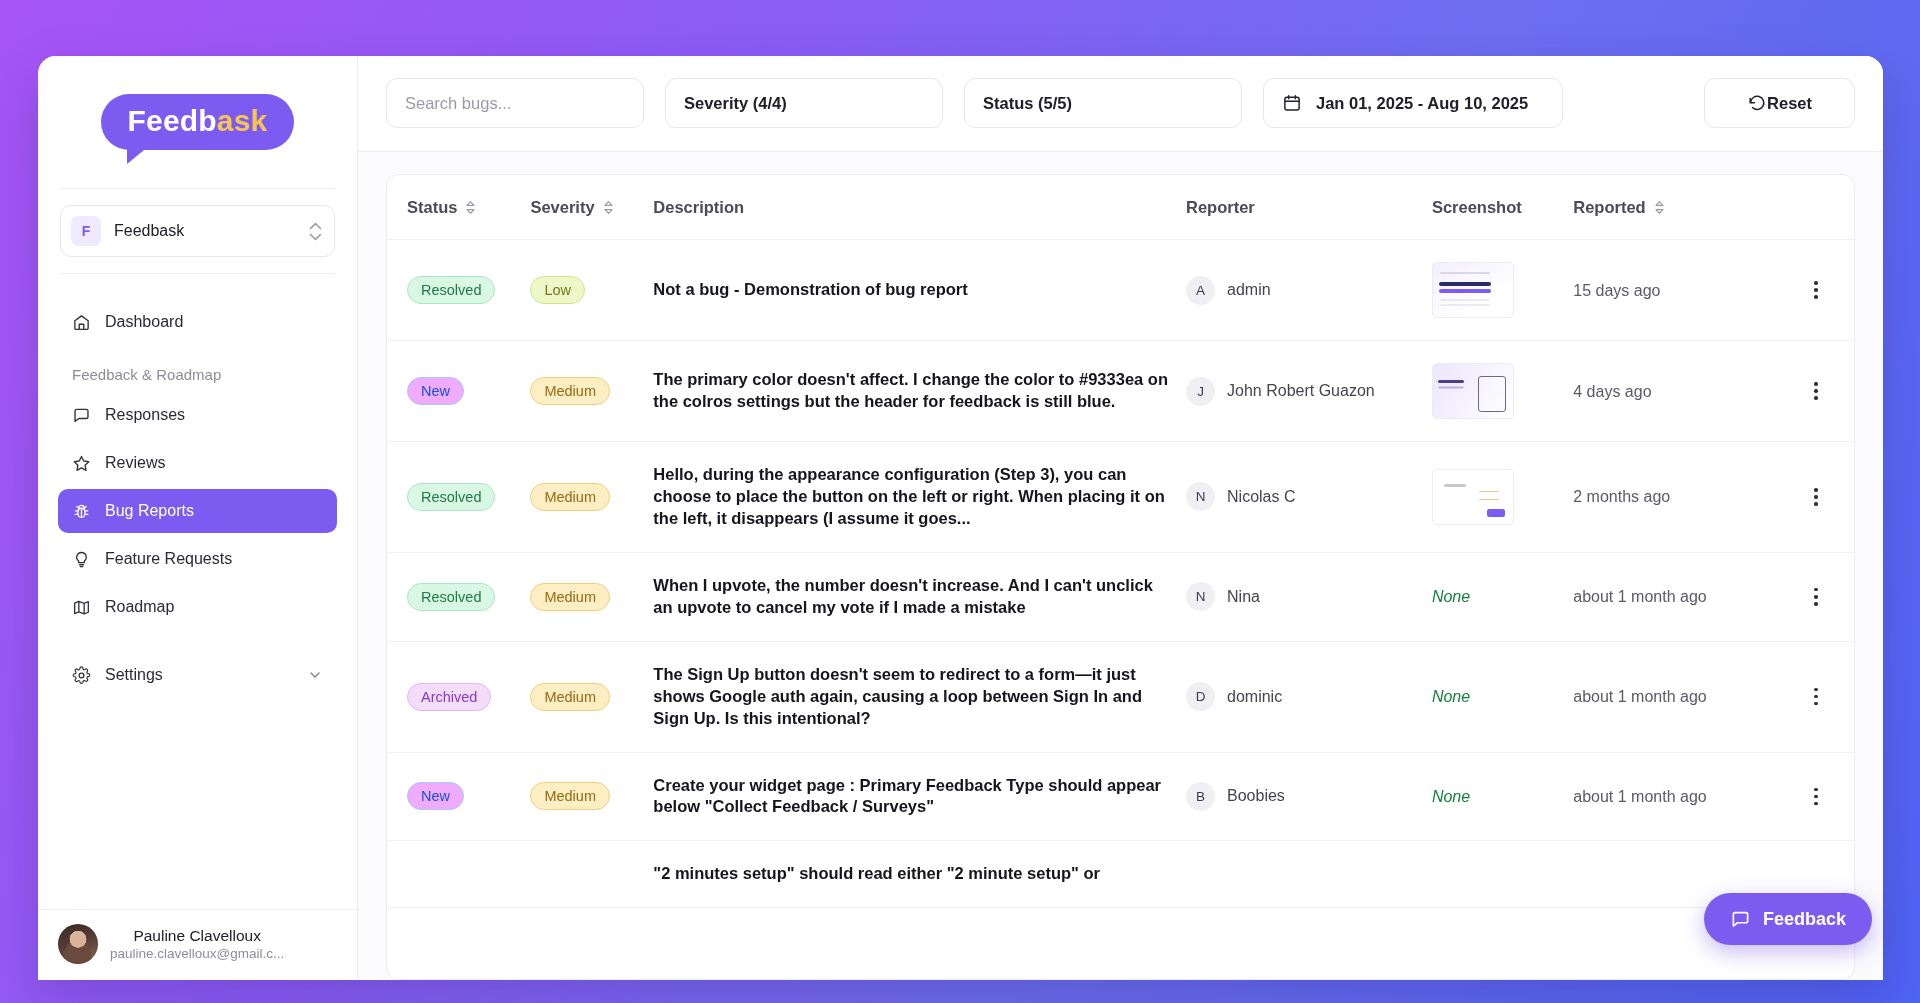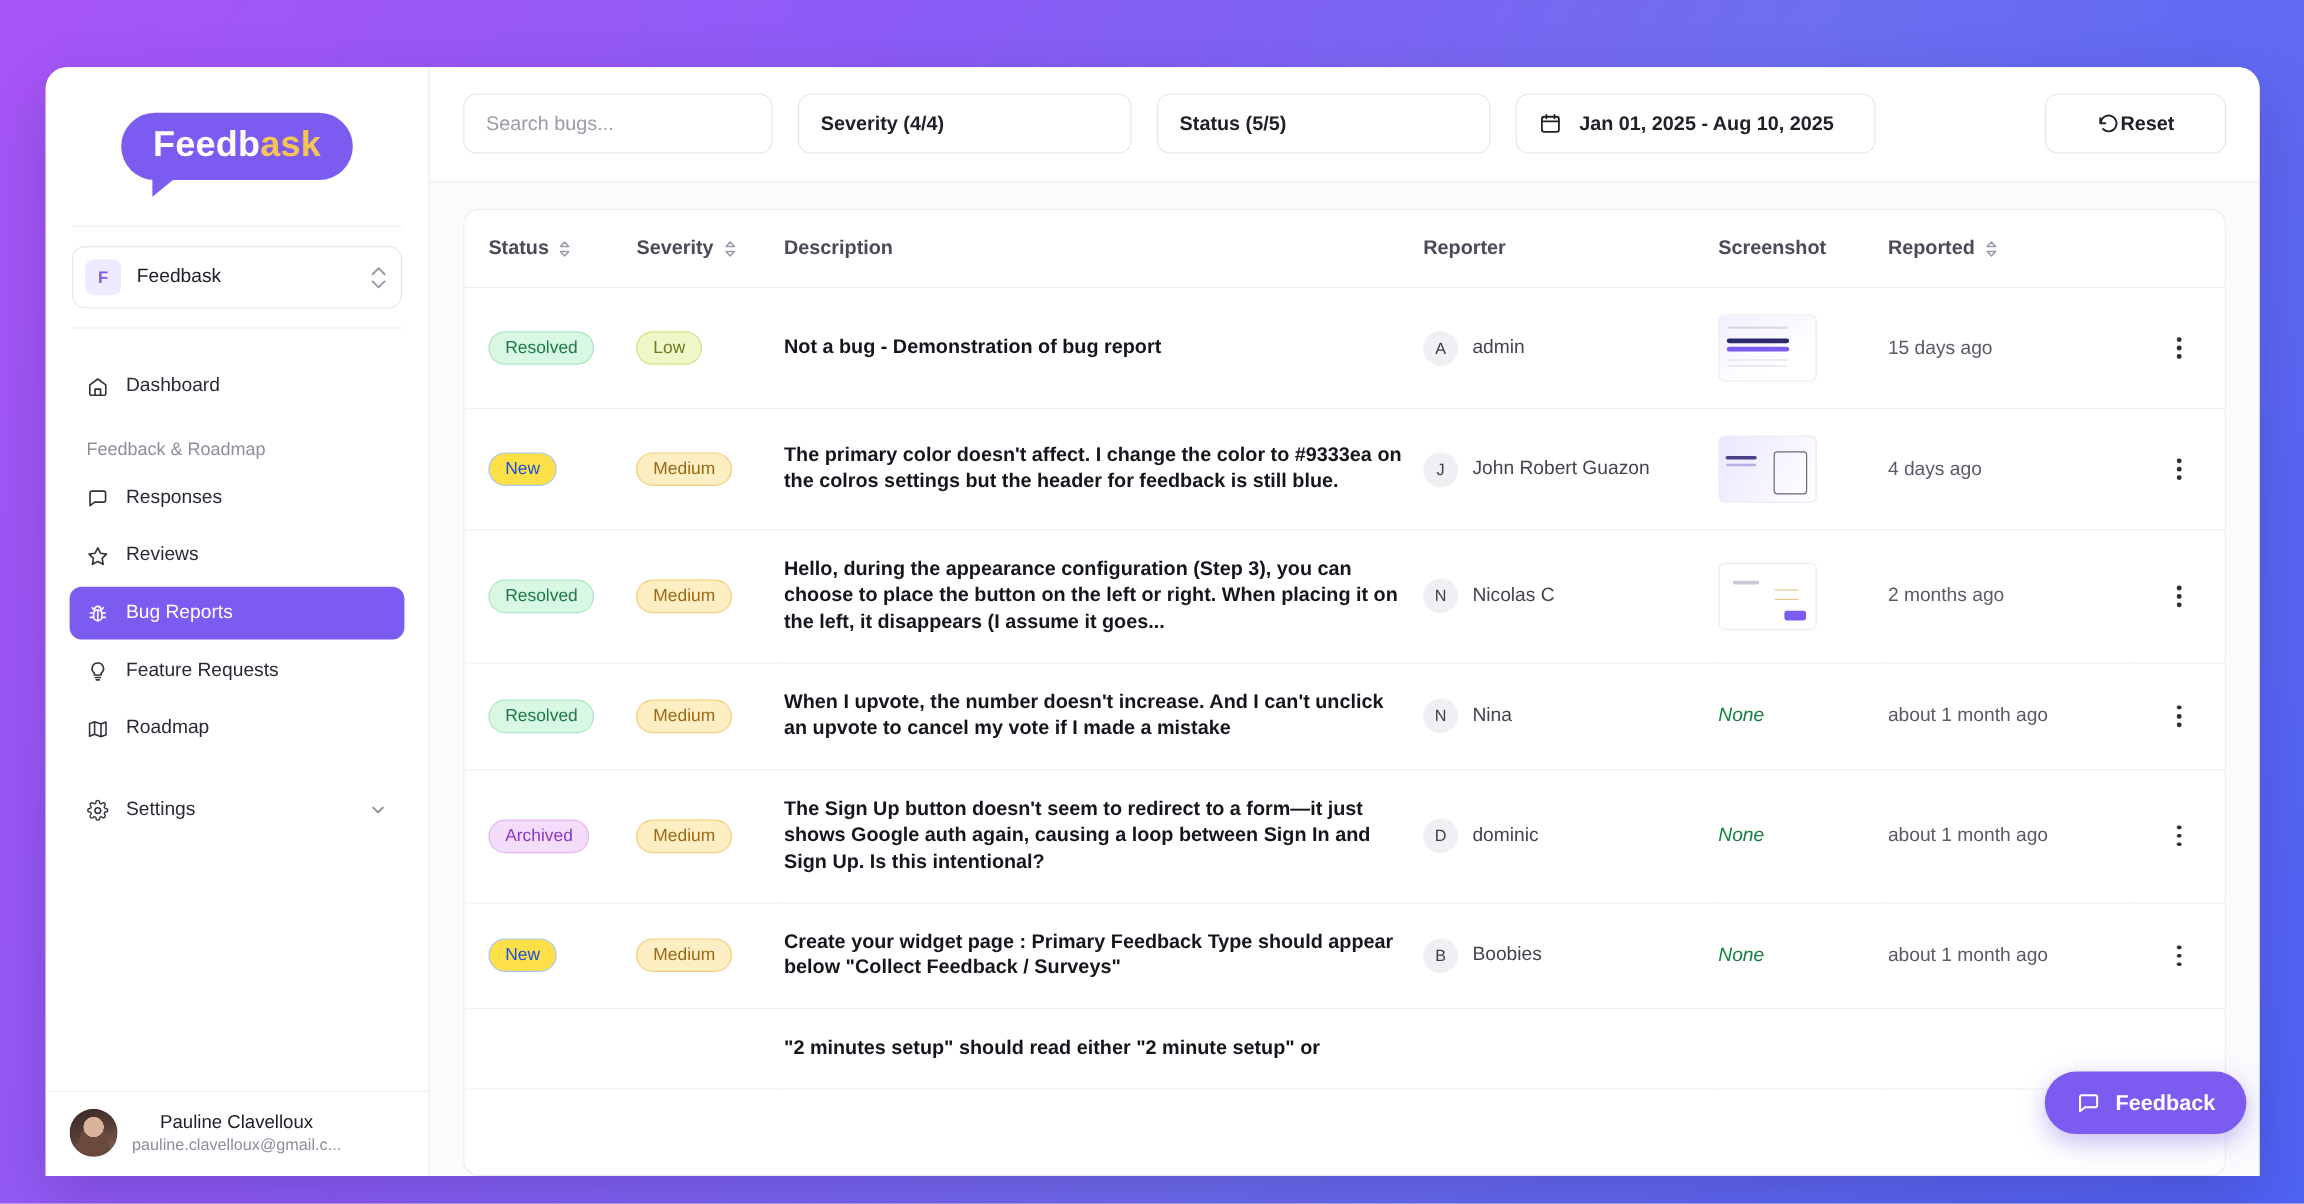--- a/index.html
+++ b/index.html
@@ -236,21 +236,21 @@
     display: inline-flex;
     align-items: center;
     height: 28px;
     padding: 0 13px;
     border-radius: 999px;
     font-size: 14.5px;
     font-weight: 500;
     border: 1px solid;
   }
   .pill.resolved { background: #d8f8e4; color: #1f7a45; border-color: #a9e8c4; }
-  .pill.new      { background: #fde047; color: #1c4fd8; border-color: #a8c8f7; }
+  .pill.new      { background: #f0abfc; color: #1c4fd8; border-color: #a8c8f7; }
   .pill.archived { background: #f3ddfb; color: #8b38c4; border-color: #e0b8f2; }
   .pill.low      { background: #eef7c7; color: #717a1b; border-color: #d4e38a; }
   .pill.medium   { background: #fdeec4; color: #9a6913; border-color: #f2cf7e; }
 
   .desc { font-weight: 700; line-height: 1.33; color: #15151d; padding-right: 16px; }
 
   .reporter { display: flex; align-items: center; gap: 12px; }
   .rep-av {
     width: 29px; height: 29px; border-radius: 50%;
     background: #f0f0f4; color: #3c3c48;

